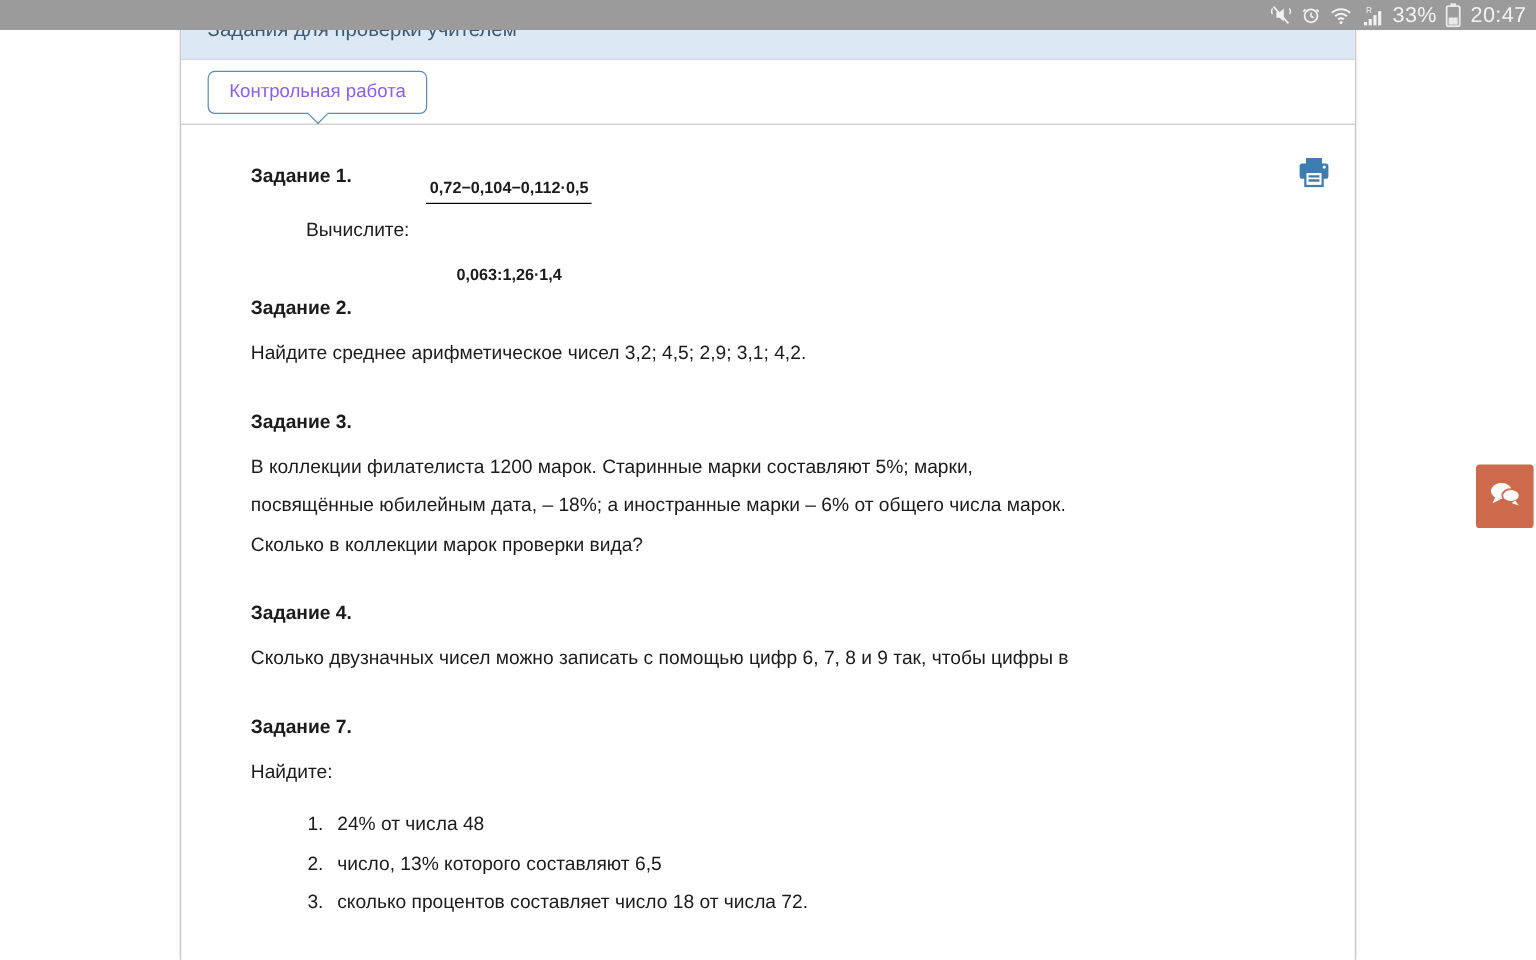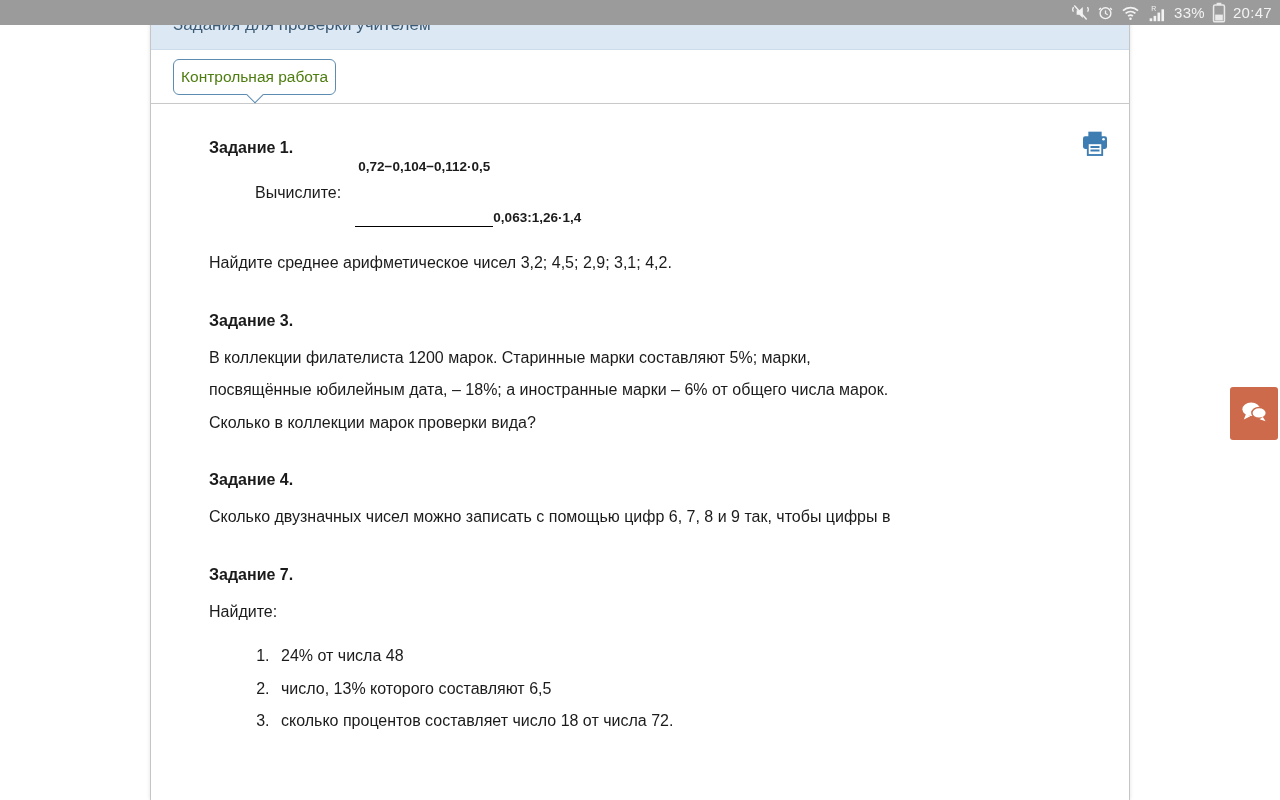--- a/index.html
+++ b/index.html
@@ -4,52 +4,52 @@
 <style>
   * { margin:0; padding:0; box-sizing:border-box; }
   html,body { width:1280px; height:800px; overflow:hidden; background:#fff;
               font-family:"Liberation Sans", sans-serif; color:#1b1b1b; }
 
   
   .statusbar { position:absolute; top:0; left:0; width:1280px; height:25px;
                background:#9b9b9b; z-index:10; display:flex; align-items:center;
                justify-content:flex-end; padding-right:8px; gap:7px; }
   .sb-ico { display:flex; align-items:center; }
-  .sb-text { color:#f2f2f2; font-size:15px; letter-spacing:.3px; }
+  .sb-text { color:#f2f2f2; font-size:18px; letter-spacing:.3px; }
 
   
   .panel { position:absolute; left:150px; top:0; width:980px; height:800px;
            background:#fff; border-left:1px solid #c6c6c6; border-right:1px solid #c6c6c6;
            box-shadow:0 0 4px rgba(0,0,0,.12); z-index:1; }
 
   .panel-header { position:relative; height:50px; background:#dce9f4;
                   border-bottom:1px solid #ccdcea; }
   .panel-title { position:absolute; top:15px; left:22px; font-size:17px;
                  color:#3c5a73; white-space:nowrap; }
 
   .tab-row { position:relative; height:54px; background:#fff;
              border-bottom:1px solid #c9c9c9; display:flex; align-items:center;
              padding-left:22px; }
   .tab { position:relative; border:1px solid #5e8cb0; border-radius:6px;
-         padding:8px 7px; font-size:15.5px; color:#4d7c0f; background:#fff;
+         padding:8px 17px; font-size:15.5px; color:#8b5cf6; background:#fff;
          cursor:pointer; }
   .tab::after { content:""; position:absolute; bottom:-7px; left:50%; width:11px; height:11px;
                 background:#fff; border-right:1px solid #5e8cb0; border-bottom:1px solid #5e8cb0;
                 transform:translateX(-50%) rotate(45deg); }
 
   
   .content { position:relative; padding:33px 30px 0 58px; }
   .print-btn { position:absolute; top:23px; right:17px; width:34px; height:34px;
                background:none; border:none; cursor:pointer; }
   .task { margin-bottom:30px; }
   .task-title { font-size:16px; font-weight:bold; line-height:22px; margin-bottom:10px; }
   .task-line { font-size:16px; line-height:32.5px; white-space:nowrap; }
   .frac-row { display:flex; align-items:center; height:48px; }
   .frac-row .intro { font-size:16px;margin-left:46px; }
-  .fraction { display:inline-flex; text-align:center;
+  .fraction { display:inline-flex; flex-direction:column; text-align:center;
               font-weight:bold; font-size:13.5px; margin-left:14px; line-height:1.25; }
   .frac-num { border-bottom:1.5px solid #000; padding:0 3px 3px; }
   .frac-den { padding-top:3px;margin-top:48px; }
   ol.subtasks { margin:12px; padding-left:53px; }
   ol.subtasks li { font-size:16px; line-height:32.5px; padding-left:7px; white-space:nowrap; }
 
   
   .chat-fab { position:absolute; top:387px; right:2px; width:48px; height:53px;
               background:#cd6a4b; border:none; border-radius:3px; cursor:pointer;
               display:flex; align-items:center; justify-content:center; z-index:20; }
@@ -131,20 +131,21 @@
       <div class="frac-row">
         <span class="intro">Вычислите:</span>
         <span class="fraction">
           <span class="frac-num">0,72−0,104−0,112·0,5</span>
           <span class="frac-den">0,063:1,26·1,4</span>
         </span>
       </div>
     </div>
 
     <div class="task">
+      <div class="task-title">Задание 2.</div>
       <div class="task-line">Найдите среднее арифметическое чисел 3,2; 4,5; 2,9; 3,1; 4,2.</div>
     </div>
 
     <div class="task">
       <div class="task-title">Задание 3.</div>
       <div class="task-line">В коллекции филателиста 1200 марок. Старинные марки составляют 5%; марки,</div>
       <div class="task-line">посвящённые юбилейным дата, – 18%; а иностранные марки – 6% от общего числа марок.</div>
       <div class="task-line">Сколько в коллекции марок проверки вида?</div>
     </div>
 

